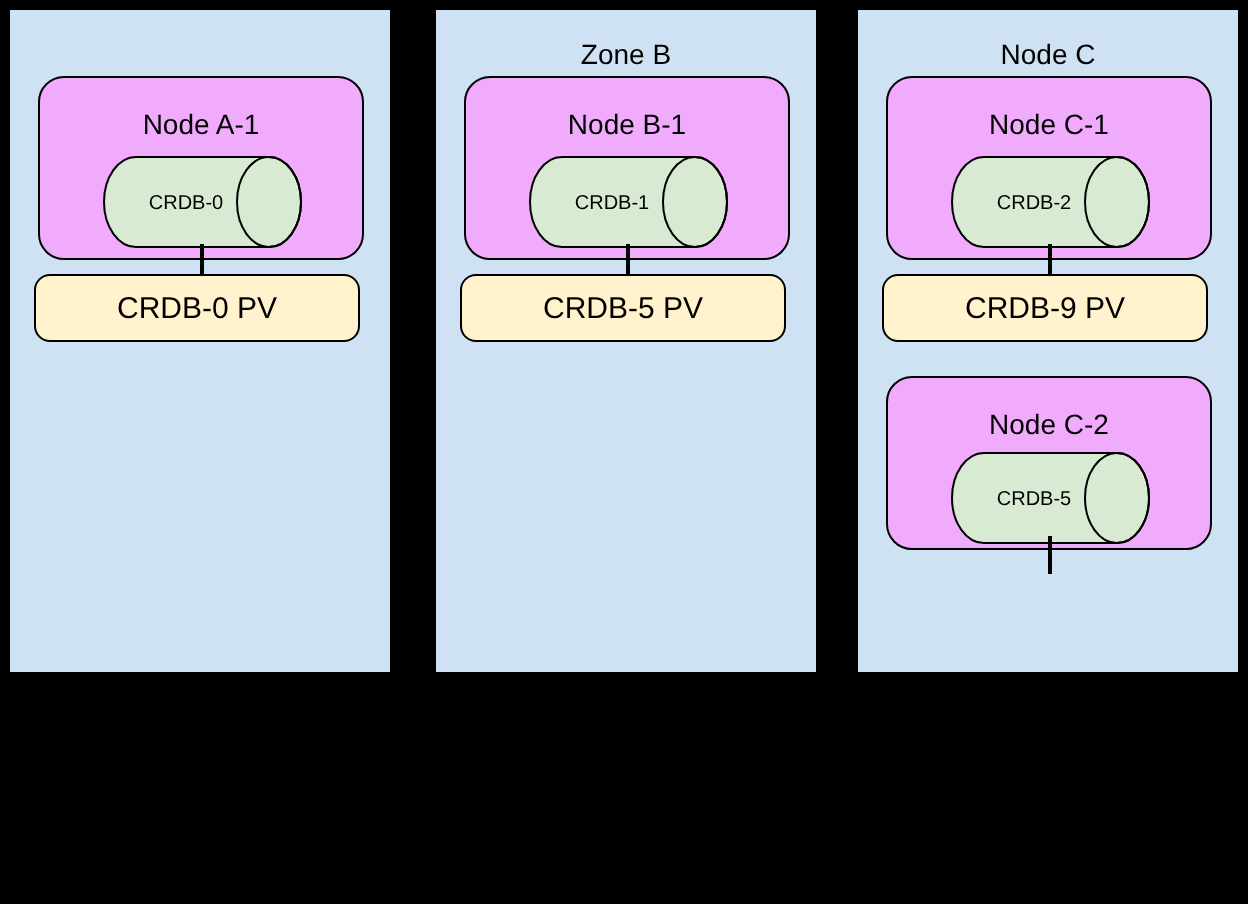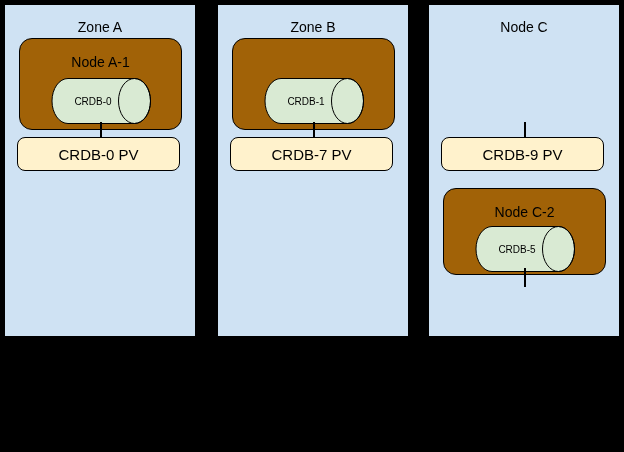--- a/index.html
+++ b/index.html
@@ -30,21 +30,21 @@
     top: 14px; left: 0; right: 0;
     text-align: center;
     font-size: 14px;
     line-height: 16px;
   }
 
   .node {
     position: absolute;
     left: 14px;
     width: 163px;
-    background: #a16207;
+    background: #f0abfc;
     border: 1px solid #000000;
     border-radius: 13px;
     padding-left: 20px;
   }
   .node-1 { top: 33px; height: 92px; }
   .node-2 { top: 183px; height: 87px; }
 
   .node-label {
     position: absolute;
     top: 15px; left: 0; right: 0;
@@ -92,54 +92,62 @@
   }
   .pv-1 { top: 132px; }
   .pv-2 { top: 281px; }
 </style>
 </head>
 <body>
 
 <div class="canvas">
 
   <section class="zone zone-a">
-    <div class="zone-label">Zone A</div>
 
     <div class="node node-1">
       <div class="node-label">Node A-1</div>
       <svg class="cyl cyl-1" viewBox="0 0 100 46">
         <path d="M17,0.5 H83.5 A16,22.5 0 0 1 83.5,45.5 H17 A16,22.5 0 0 1 17,0.5 Z" fill="#d9ead3" stroke="#000000" stroke-width="1"></path>
         <ellipse cx="83.5" cy="23" rx="16" ry="22.5" fill="none" stroke="#000000" stroke-width="1"></ellipse>
         <text x="42" y="26.5" text-anchor="middle">CRDB-0</text>
       </svg>
     </div>
 
     <div class="connector connector-1"></div>
     <div class="pv pv-1">CRDB-0 PV</div>
   </section>
 
   <section class="zone zone-b">
     <div class="zone-label">Zone B</div>
 
     <div class="node node-1">
+      <div class="node-label">Node B-1</div>
       <svg class="cyl cyl-1" viewBox="0 0 100 46">
         <path d="M17,0.5 H83.5 A16,22.5 0 0 1 83.5,45.5 H17 A16,22.5 0 0 1 17,0.5 Z" fill="#d9ead3" stroke="#000000" stroke-width="1"></path>
         <ellipse cx="83.5" cy="23" rx="16" ry="22.5" fill="none" stroke="#000000" stroke-width="1"></ellipse>
         <text x="42" y="26.5" text-anchor="middle">CRDB-1</text>
       </svg>
     </div>
 
     <div class="connector connector-1"></div>
-    <div class="pv pv-1">CRDB-7 PV</div>
+    <div class="pv pv-1">CRDB-5 PV</div>
 
   </section>
 
   <section class="zone zone-c">
     <div class="zone-label">Node C</div>
 
+    <div class="node node-1">
+      <div class="node-label">Node C-1</div>
+      <svg class="cyl cyl-1" viewBox="0 0 100 46">
+        <path d="M17,0.5 H83.5 A16,22.5 0 0 1 83.5,45.5 H17 A16,22.5 0 0 1 17,0.5 Z" fill="#d9ead3" stroke="#000000" stroke-width="1"></path>
+        <ellipse cx="83.5" cy="23" rx="16" ry="22.5" fill="none" stroke="#000000" stroke-width="1"></ellipse>
+        <text x="42" y="26.5" text-anchor="middle">CRDB-2</text>
+      </svg>
+    </div>
 
     <div class="connector connector-1"></div>
     <div class="pv pv-1">CRDB-9 PV</div>
 
     <div class="node node-2">
       <div class="node-label">Node C-2</div>
       <svg class="cyl cyl-2" viewBox="0 0 100 46">
         <path d="M17,0.5 H83.5 A16,22.5 0 0 1 83.5,45.5 H17 A16,22.5 0 0 1 17,0.5 Z" fill="#d9ead3" stroke="#000000" stroke-width="1"></path>
         <ellipse cx="83.5" cy="23" rx="16" ry="22.5" fill="none" stroke="#000000" stroke-width="1"></ellipse>
         <text x="42" y="26.5" text-anchor="middle">CRDB-5</text>

